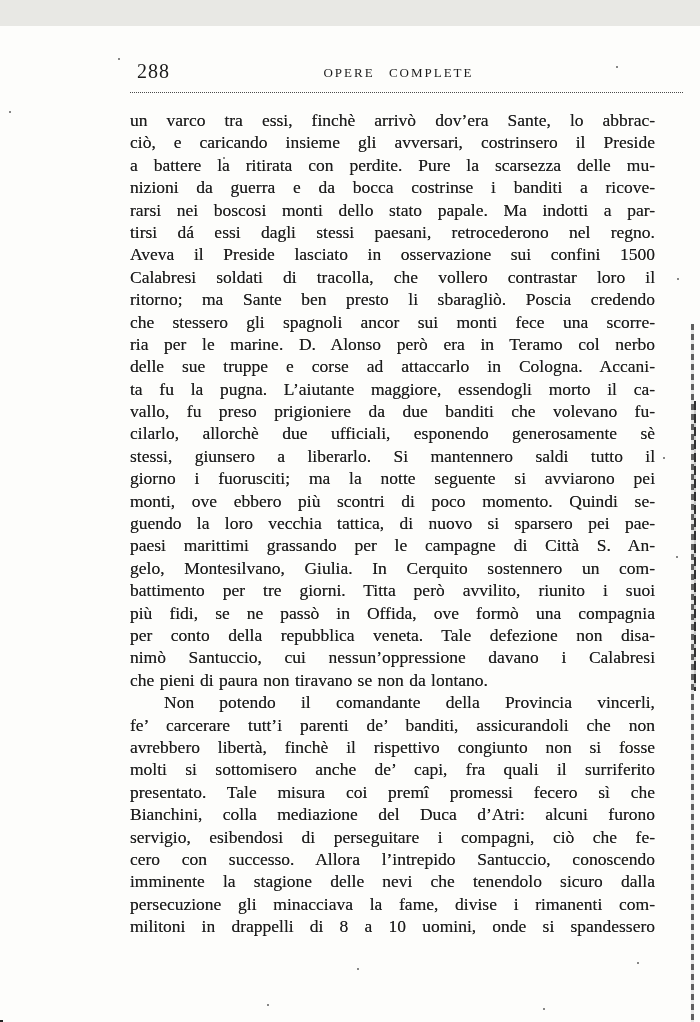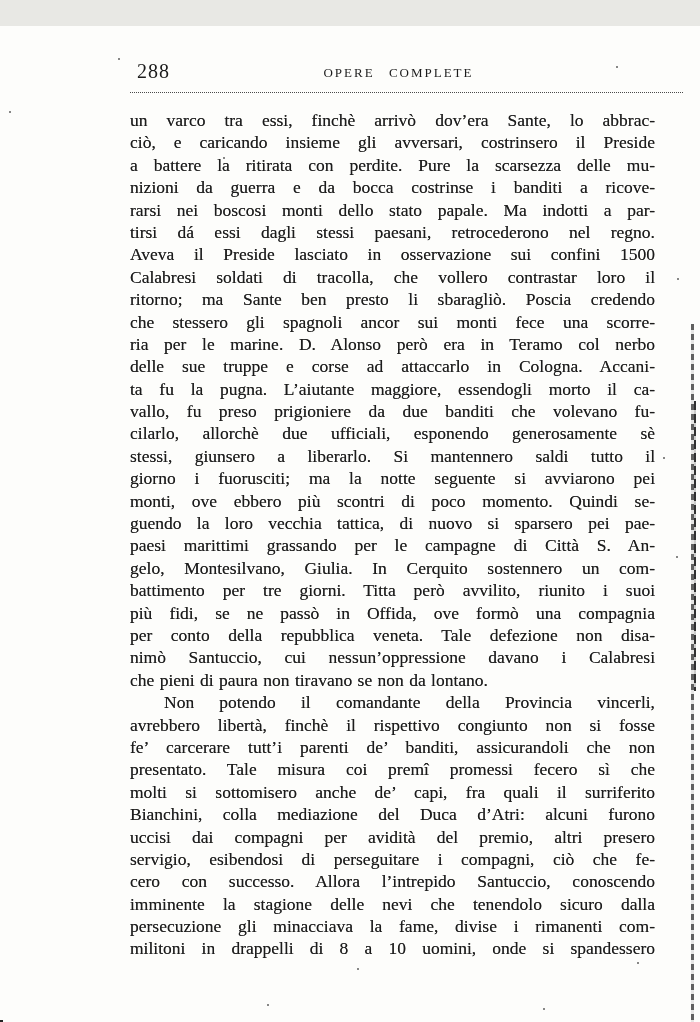--- a/index.html
+++ b/index.html
@@ -101,26 +101,25 @@
         <div class="line">paesi marittimi grassando per le campagne di Città S. An-</div>
         <div class="line">gelo, Montesilvano, Giulia. In Cerquito sostennero un com-</div>
         <div class="line">battimento per tre giorni. Titta però avvilito, riunito i suoi</div>
         <div class="line">più fidi, se ne passò in Offida, ove formò una compagnia</div>
         <div class="line">per conto della repubblica veneta. Tale defezione non disa-</div>
         <div class="line">nimò Santuccio, cui nessun’oppressione davano i Calabresi</div>
         <div class="line short">che pieni di paura non tiravano se non da lontano.</div>
       </div>
       <div class="paragraph">
         <div class="line indent">Non potendo il comandante della Provincia vincerli,</div>
+        <div class="line">fe’ carcerare tutt’i parenti de’ banditi, assicurandoli che non</div>
         <div class="line">avrebbero libertà, finchè il rispettivo congiunto non si fosse</div>
-        <div class="line">fe’ carcerare tutt’i parenti de’ banditi, assicurandoli che non</div>
+        <div class="line">molti si sottomisero anche de’ capi, fra quali il surriferito</div>
         <div class="line">presentato. Tale misura coi premî promessi fecero sì che</div>
-        <div class="line">molti si sottomisero anche de’ capi, fra quali il surriferito</div>
         <div class="line">Bianchini, colla mediazione del Duca d’Atri: alcuni furono</div>
-        <div class="line">uccisi dai compagni per avidità del premio, altri presero</div>
         <div class="line">servigio, esibendosi di perseguitare i compagni, ciò che fe-</div>
         <div class="line">cero con successo. Allora l’intrepido Santuccio, conoscendo</div>
         <div class="line">imminente la stagione delle nevi che tenendolo sicuro dalla</div>
         <div class="line">persecuzione gli minacciava la fame, divise i rimanenti com-</div>
         <div class="line">militoni in drappelli di 8 a 10 uomini, onde si spandessero</div>
       </div>
     </div>
 
   <div class="edge-right-a"></div>
   <div class="edge-right-b"></div>

